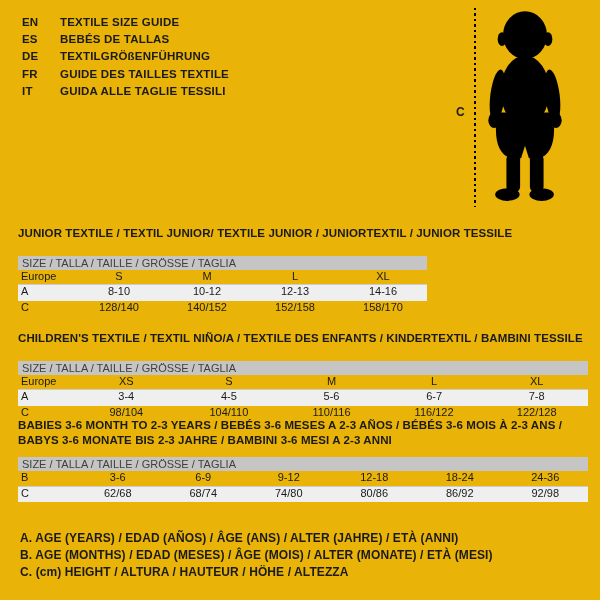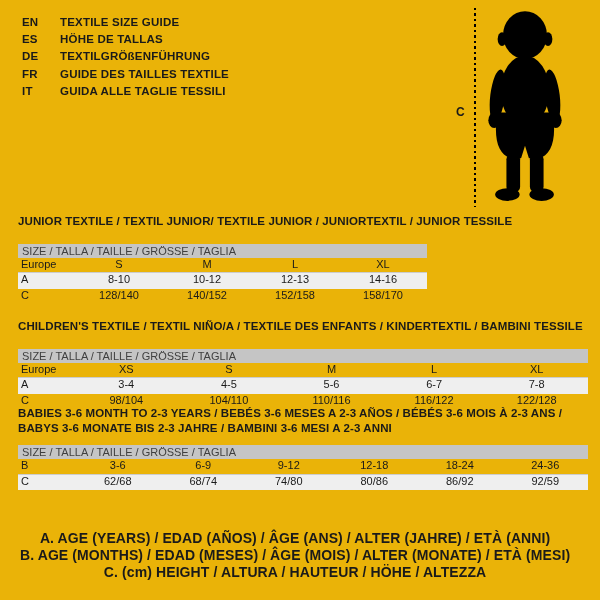--- a/index.html
+++ b/index.html
@@ -11,53 +11,53 @@
   .lang-row{display:flex;height:17.4px;align-items:center;font-size:11.5px;font-weight:bold;letter-spacing:.2px;}
   .lang-code{width:38px;}
 
   
   .measure-line{position:absolute;left:474px;top:8px;width:2px;height:199px;
     background:repeating-linear-gradient(to bottom,#000 0 2.5px,transparent 2.5px 5.5px);}
   .measure-label{position:absolute;left:456px;top:105px;font-size:12px;font-weight:bold;}
   .baby-svg{position:absolute;left:481px;top:8px;width:88px;height:199px;}
 
   
-  .size-table{position:absolute;left:18px;}
+  .size-table{position:absolute;left:18px;margin-top:12px;}
   .size-table.t1{top:214px;width:409px;}
   .size-table.t2{top:319px;width:570px;}
   .size-table.t3{top:406px;width:570px;}
   .table-title{font-size:11.5px;font-weight:bold;line-height:14.5px;letter-spacing:.1px;white-space:nowrap;}
   .t3 .table-title{white-space:normal;}
   .size-bar{height:14px;background:#c5c5c5;color:#3f3f3f;font-size:11px;line-height:14px;
     padding-left:4px;box-sizing:border-box;}
   .t1 .size-bar,.t2 .size-bar{margin-top:15px;}
   .t3 .size-bar{margin-top:10px;}
   .trow{display:flex;height:15.5px;align-items:flex-start;font-size:11px;box-sizing:border-box;}
   .trow.divider{border-bottom:1px solid #cccccc;}
   .trow.alt{background:#efefef;}
   .trow .lbl{width:57px;padding-left:3px;box-sizing:border-box;}
   .trow .cell{flex:1;text-align:center;}
 
   
   .footnotes{position:absolute;left:20px;top:530px;}
-  .footnote{font-size:14px;font-weight:bold;line-height:17.2px;letter-spacing:.1px;white-space:nowrap;text-align:center;}
+  .footnote{font-size:12px;font-weight:bold;line-height:17.2px;letter-spacing:.1px;white-space:nowrap;}
 </style>
 </head>
 <body>
 
 <div class="canvas">
 
   <div class="lang-block" id="lang-block">
       <div class="lang-row">
         <span class="lang-code">EN</span>
         <span class="lang-title">TEXTILE SIZE GUIDE</span>
       </div>
       <div class="lang-row">
         <span class="lang-code">ES</span>
-        <span class="lang-title">HÖHE DE TALLAS</span>
+        <span class="lang-title">BEBÉS DE TALLAS</span>
       </div>
       <div class="lang-row">
         <span class="lang-code">DE</span>
         <span class="lang-title">TEXTILGRÖßENFÜHRUNG</span>
       </div>
       <div class="lang-row">
         <span class="lang-code">FR</span>
         <span class="lang-title">GUIDE DES TAILLES TEXTILE</span>
       </div>
       <div class="lang-row">
@@ -160,21 +160,21 @@
           <div class="cell">18-24</div>
           <div class="cell">24-36</div>
         </div>
         <div class="trow alt">
           <div class="lbl">C</div>
           <div class="cell">62/68</div>
           <div class="cell">68/74</div>
           <div class="cell">74/80</div>
           <div class="cell">80/86</div>
           <div class="cell">86/92</div>
-          <div class="cell">92/59</div>
+          <div class="cell">92/98</div>
         </div>
       </div>
     </div>
 
   <div class="footnotes" id="footnotes">
       <div class="footnote">A. AGE (YEARS) / EDAD (AÑOS) / ÂGE (ANS) / ALTER (JAHRE) / ETÀ (ANNI)</div>
       <div class="footnote">B. AGE (MONTHS) / EDAD (MESES) / ÂGE (MOIS) / ALTER (MONATE) / ETÀ (MESI)</div>
       <div class="footnote">C. (cm) HEIGHT / ALTURA / HAUTEUR / HÖHE / ALTEZZA</div>
     </div>
 

